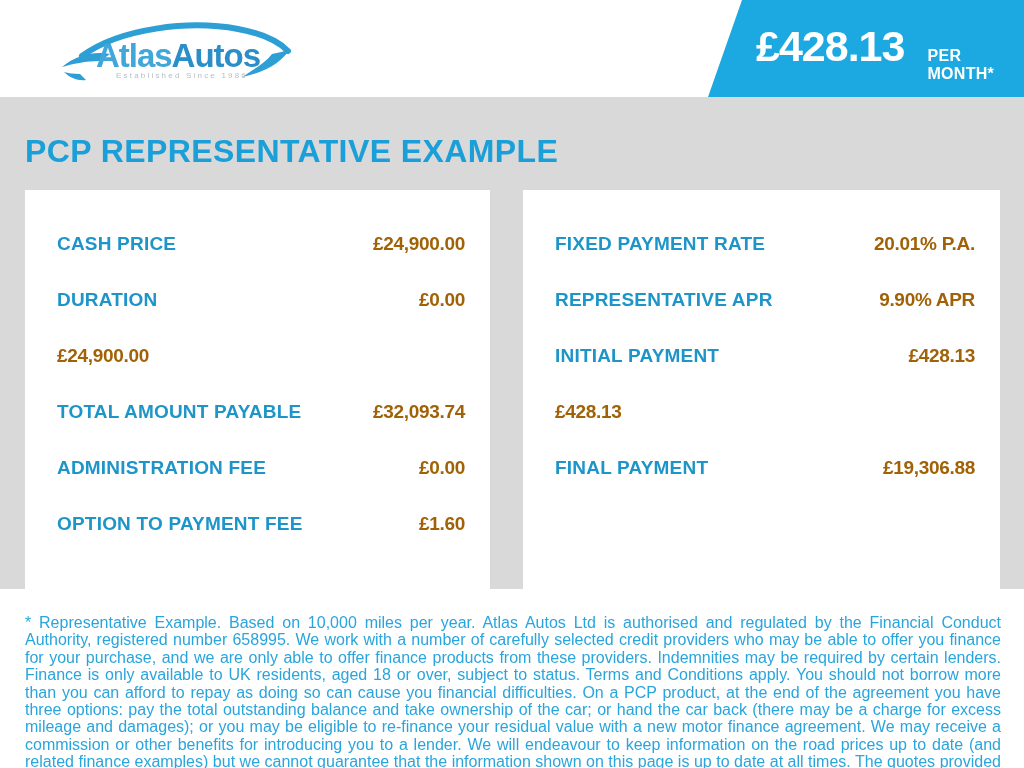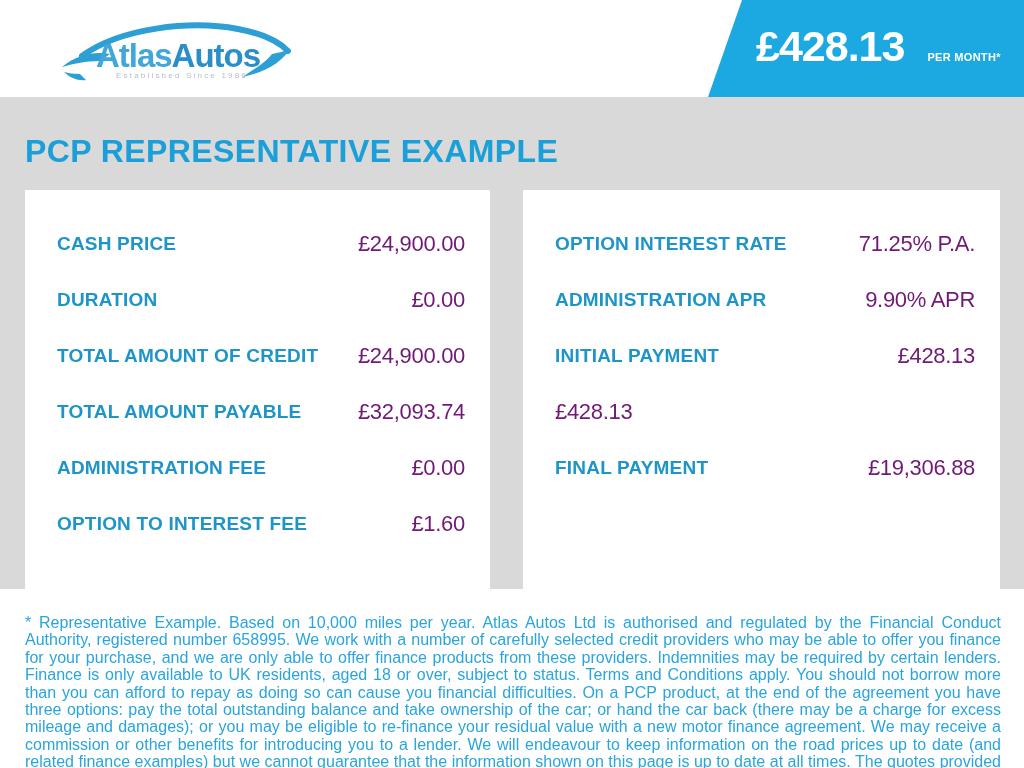--- a/index.html
+++ b/index.html
@@ -14,36 +14,36 @@
   .price-banner{
     position:absolute;top:0;right:0;width:316px;height:97px;
     background:#1ca9e1;
     -webkit-clip-path:polygon(34px 0,100% 0,100% 100%,0 100%);
     clip-path:polygon(34px 0,100% 0,100% 100%,0 100%);
     display:flex;align-items:baseline;
     padding:25px 0 0 48px;box-sizing:border-box;
     color:#ffffff;
   }
   .price-amount{font-size:43px;font-weight:bold;letter-spacing:-1px;line-height:1;}
-  .price-period{font-size:11px;font-weight:bold;margin-left:23px;letter-spacing:.3px;text-align:right;}
+  .price-period{font-size:16px;font-weight:bold;margin-left:23px;letter-spacing:.3px;}
   
   .gray-section{position:absolute;top:97px;left:0;width:1024px;height:492px;background:#d9d9d9;}
   .page-title{
     position:absolute;left:25px;top:133px;
     font-size:32px;font-weight:bold;color:#1b9fd8;letter-spacing:.4px;
   }
   .card{
     position:absolute;top:190px;height:486px;background:#ffffff;
     box-sizing:border-box;padding:26px 25px 0 32px;
   }
   .card-left{left:25px;width:465px;}
   .card-right{left:523px;width:477px;}
   .finance-row{height:56px;display:flex;justify-content:space-between;align-items:center;}
   .row-label{font-size:19px;font-weight:bold;color:#1e95c9;letter-spacing:.2px;white-space:nowrap;}
-  .row-value{font-size:22px;font-weight:normal;color:#701a75;letter-spacing:-.3px;white-space:nowrap;}
+  .row-value{font-size:19px;font-weight:bold;color:#a16207;letter-spacing:-.3px;white-space:nowrap;}
   
   .disclaimer{
     position:absolute;top:614px;left:25px;width:976px;
     font-size:16px;font-weight:normal;color:#29a5dd;
     line-height:17.4px;text-align:justify;
   }
   
   .logo text{font-family:"Liberation Sans",sans-serif;}
 </style>
 </head>
@@ -81,44 +81,43 @@
 <div class="card card-left">
   <div class="finance-row">
     <span class="row-label">CASH PRICE</span>
     <span class="row-value">£24,900.00</span>
   </div>
   <div class="finance-row">
     <span class="row-label">DURATION</span>
     <span class="row-value">£0.00</span>
   </div>
   <div class="finance-row">
-    <span class="row-label">TOTAL AMOUNT OF CREDIT</span>
     <span class="row-value">£24,900.00</span>
   </div>
   <div class="finance-row">
     <span class="row-label">TOTAL AMOUNT PAYABLE</span>
     <span class="row-value">£32,093.74</span>
   </div>
   <div class="finance-row">
     <span class="row-label">ADMINISTRATION FEE</span>
     <span class="row-value">£0.00</span>
   </div>
   <div class="finance-row">
-    <span class="row-label">OPTION TO INTEREST FEE</span>
+    <span class="row-label">OPTION TO PAYMENT FEE</span>
     <span class="row-value">£1.60</span>
   </div>
 </div>
 
 <div class="card card-right">
   <div class="finance-row">
-    <span class="row-label">OPTION INTEREST RATE</span>
-    <span class="row-value">71.25% P.A.</span>
+    <span class="row-label">FIXED PAYMENT RATE</span>
+    <span class="row-value">20.01% P.A.</span>
   </div>
   <div class="finance-row">
-    <span class="row-label">ADMINISTRATION APR</span>
+    <span class="row-label">REPRESENTATIVE APR</span>
     <span class="row-value">9.90% APR</span>
   </div>
   <div class="finance-row">
     <span class="row-label">INITIAL PAYMENT</span>
     <span class="row-value">£428.13</span>
   </div>
   <div class="finance-row">
     <span class="row-value">£428.13</span>
   </div>
   <div class="finance-row">

